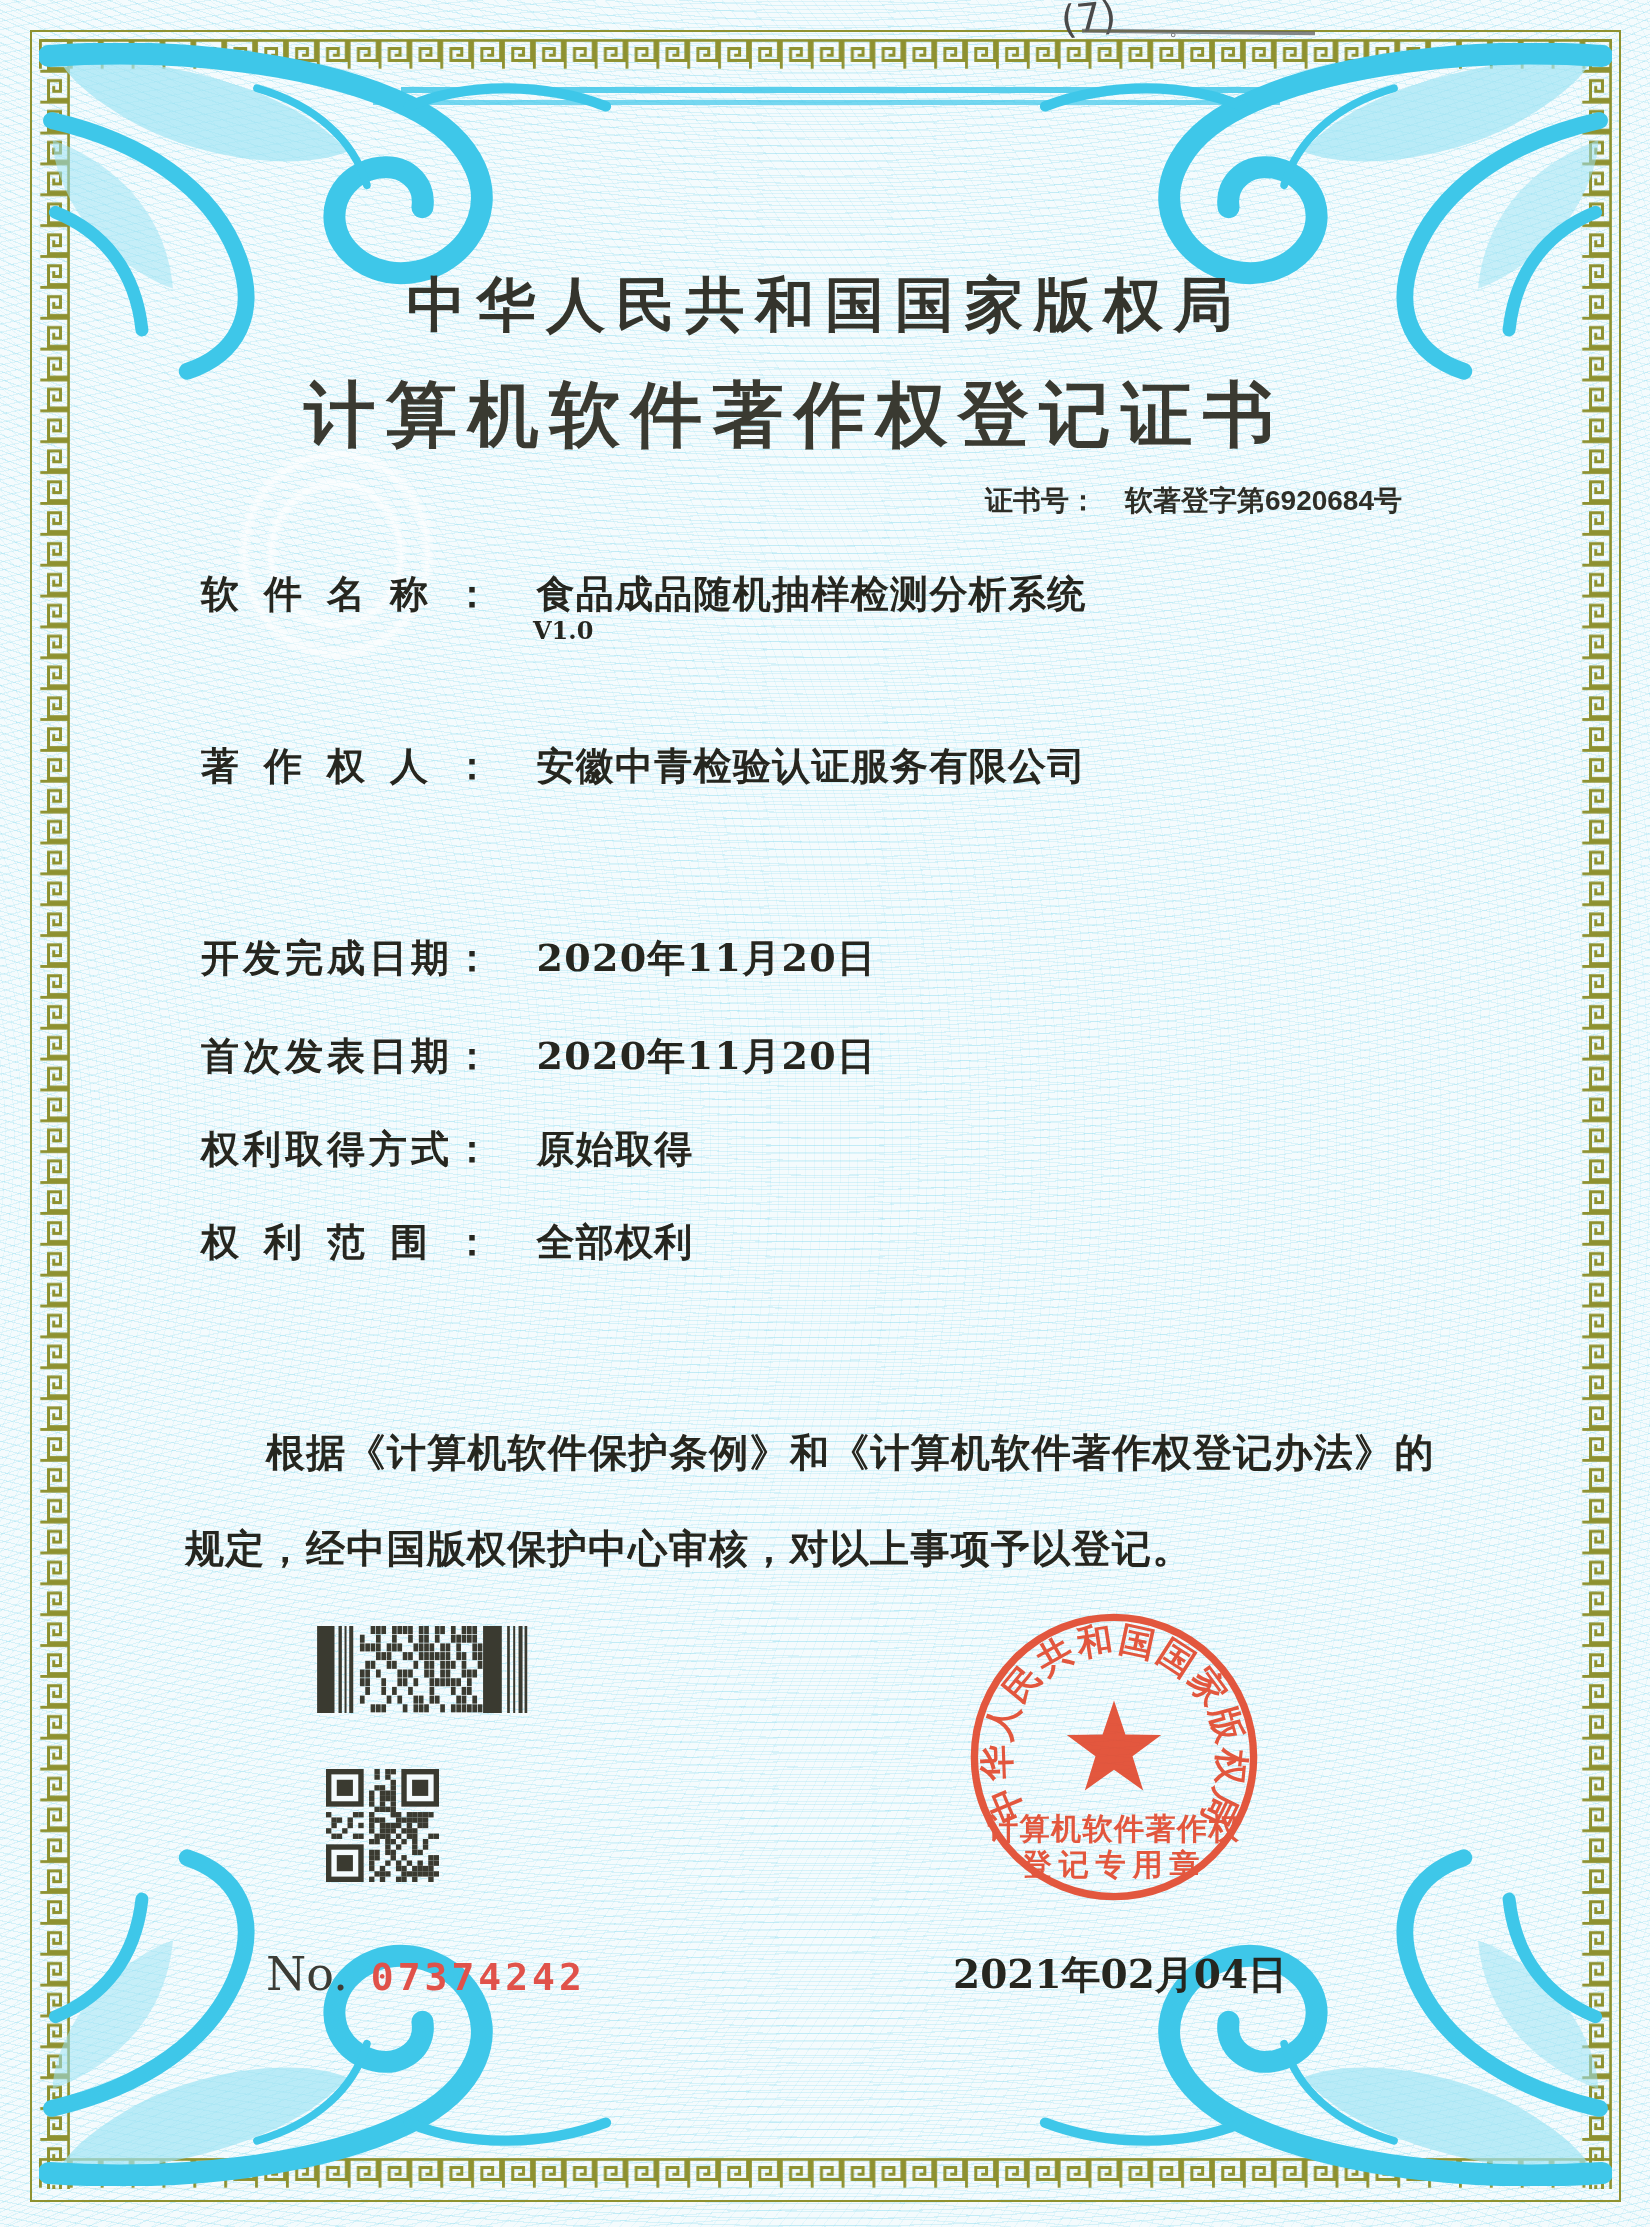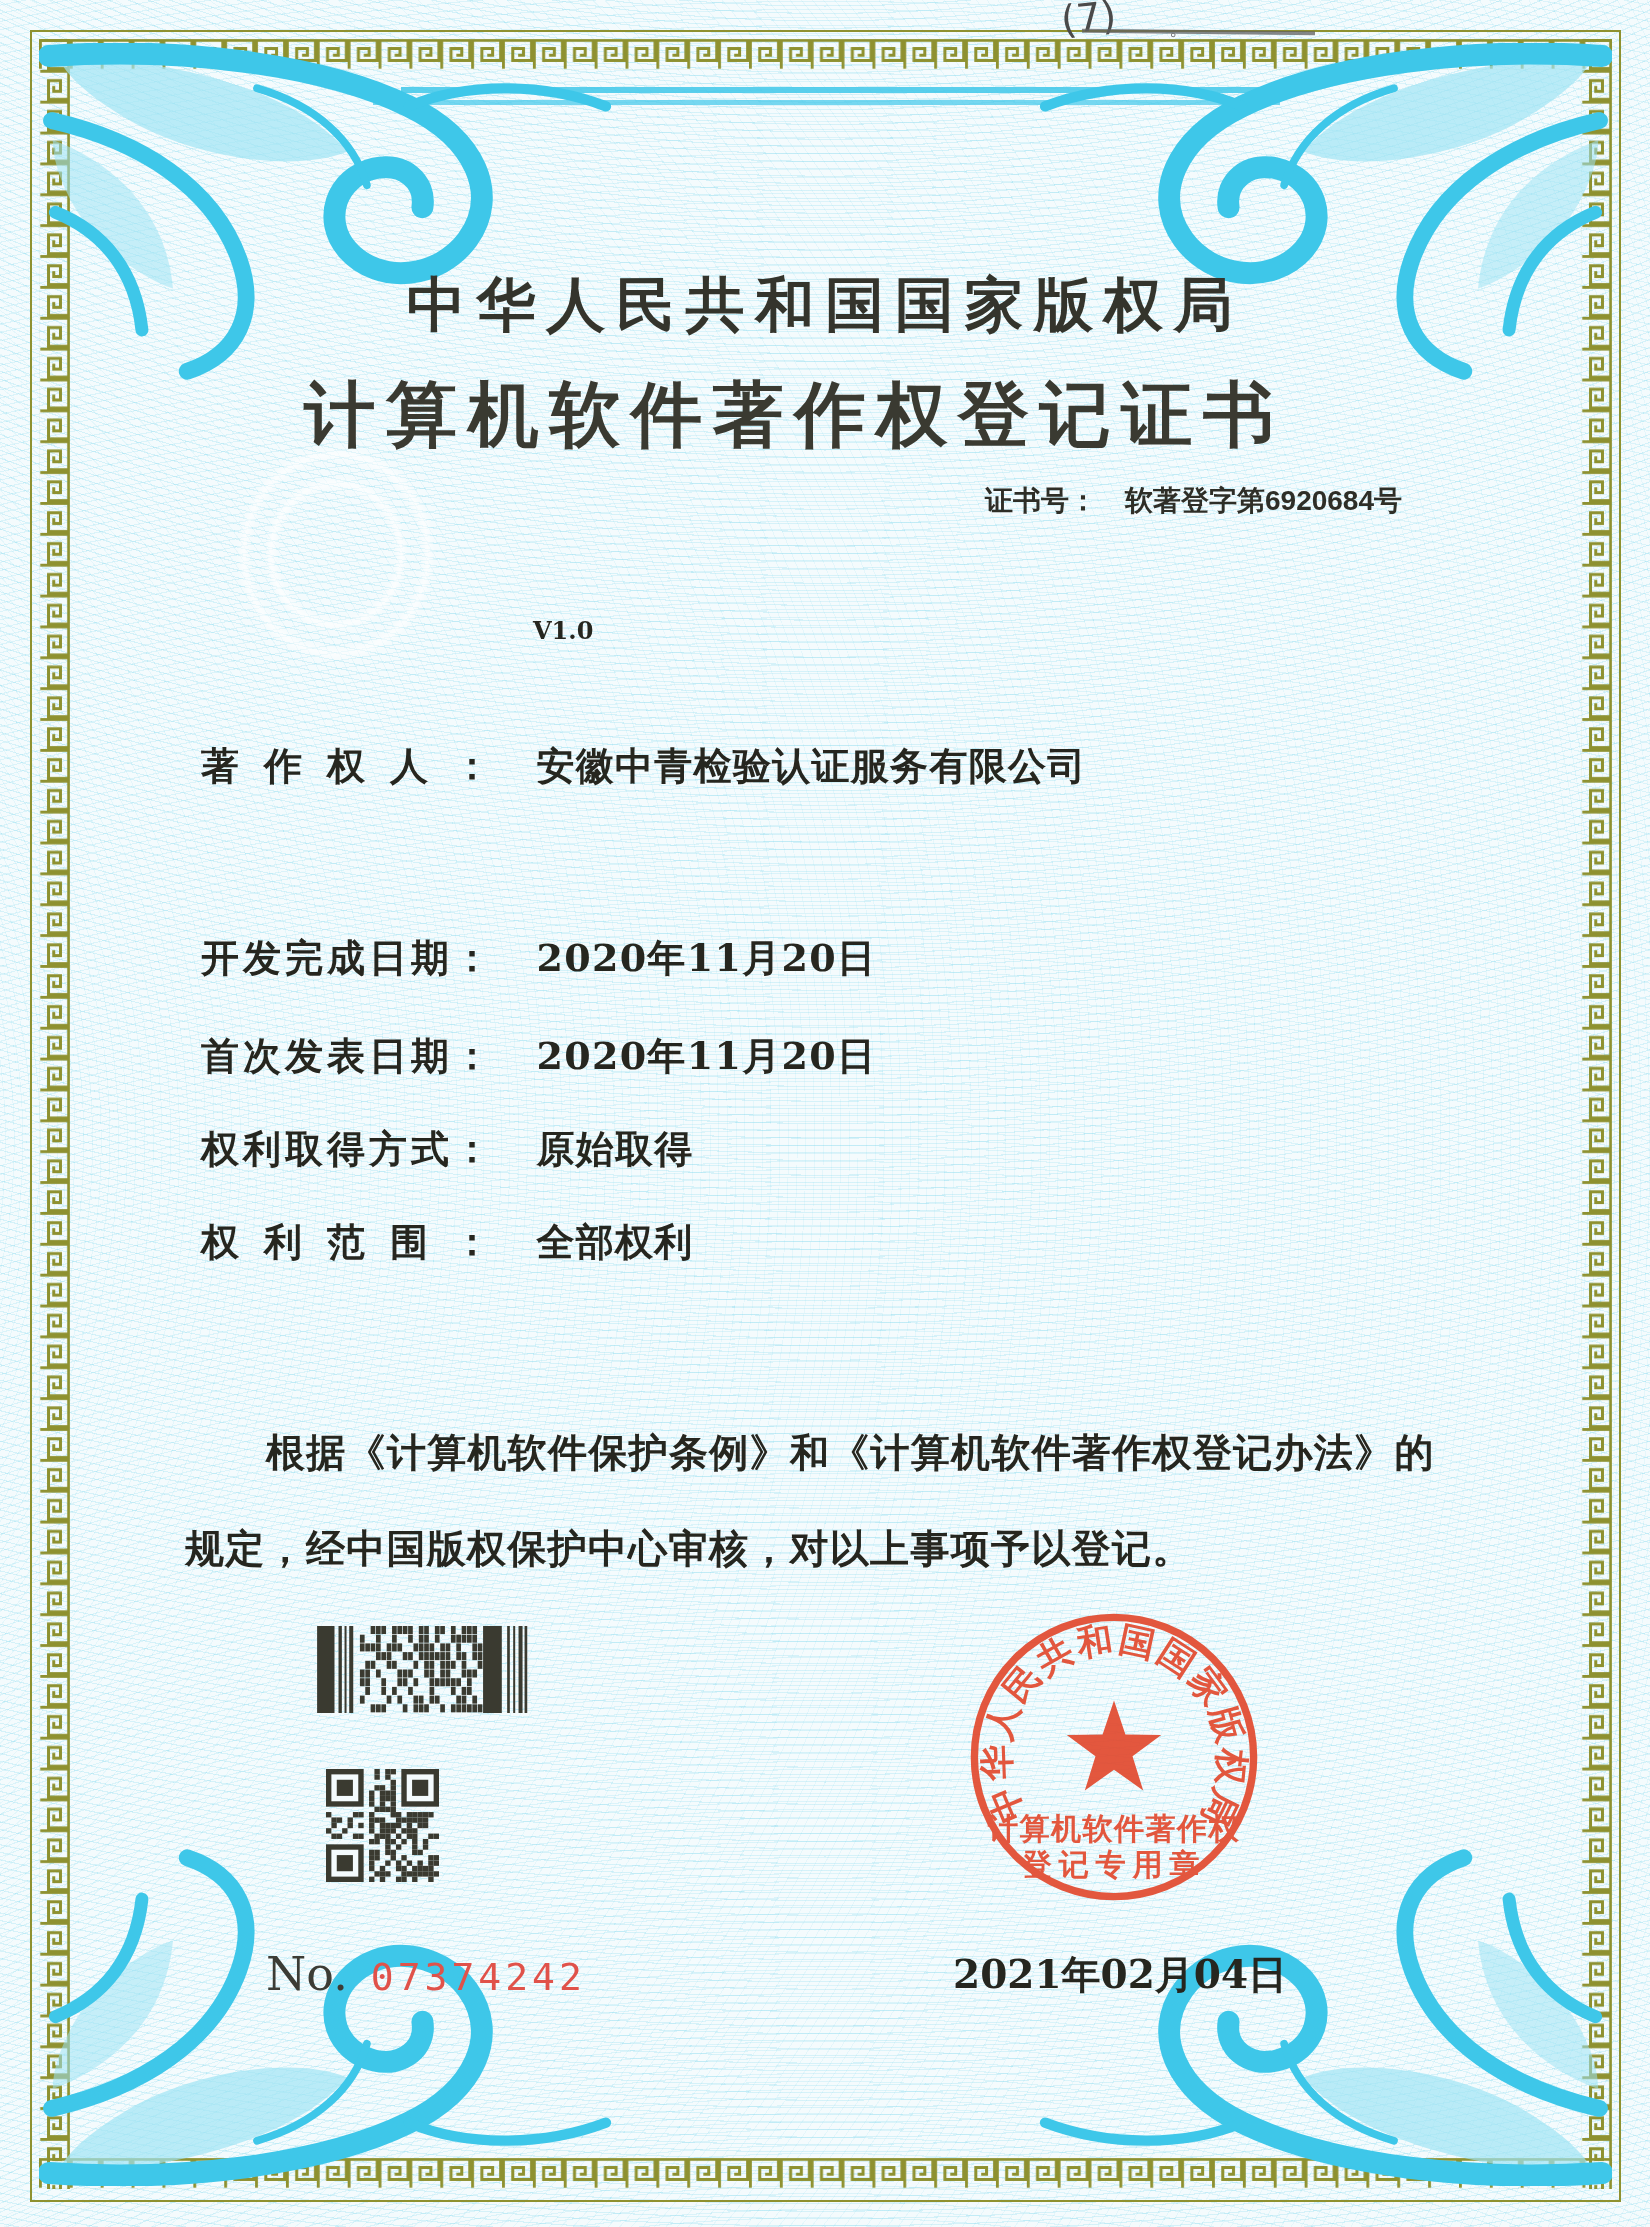--- a/index.html
+++ b/index.html
@@ -73,21 +73,21 @@
   
   .stline{position:absolute;font-family:"DejaVu Serif",serif;font-weight:700;
     font-size:39px;color:#26261f;letter-spacing:1.3px;white-space:nowrap;}
   
   #barcode{left:317px;top:1626px;}
   #qrcode{left:326px;top:1769px;}
   
   .serial{left:266px;top:1947px;white-space:nowrap;}
   .serial .no{font-family:"DejaVu Serif",serif;font-size:46px;color:#3c3c35;}
   .serial .digits{margin-left:23px;font-family:"DejaVu Sans Mono",monospace;font-size:38px;
-    color:var(--serial-red,#e0524a);letter-spacing:4px;font-weight:400;}
+    color:var(--serial-red,#e0524a);letter-spacing:4px;font-weight:700;}
   
   .seal{left:965px;top:1608px;width:298px;height:298px;opacity:.93;}
   .issue-date{left:953px;top:1948px;width:315px;text-align:right;
     font-family:"DejaVu Serif",serif;font-weight:600;font-size:39px;color:#26261f;white-space:nowrap;}
 </style>
 </head>
 <body>
 
 <div class="page">
 
@@ -148,20 +148,24 @@
   <div class="abs handnote">(7)</div>
   <div class="abs handdot">。</div>
   <div class="abs penstroke"></div>
 
   <div class="abs authority">中华人民共和国国家版权局</div>
   <div class="abs cert-title">计算机软件著作权登记证书</div>
   <div class="abs certno">
     <span class="lbl">证书号：</span><span class="val">软著登字第6920684号</span>
   </div>
 
+  <div class="frow" style="top:569px">
+    <span class="flabel">软件名称：</span>
+    <span class="fvalue">食品成品随机抽样检测分析系统</span>
+  </div>
   <div class="abs fvalue2" style="top:616px">V1.0</div>
 
   <div class="frow" style="top:741px">
     <span class="flabel">著作权人：</span>
     <span class="fvalue">安徽中青检验认证服务有限公司</span>
   </div>
 
   <div class="frow" style="top:933px">
     <span class="flabel">开发完成日期：</span>
     <span class="fvalue">2020年11月20日</span>

